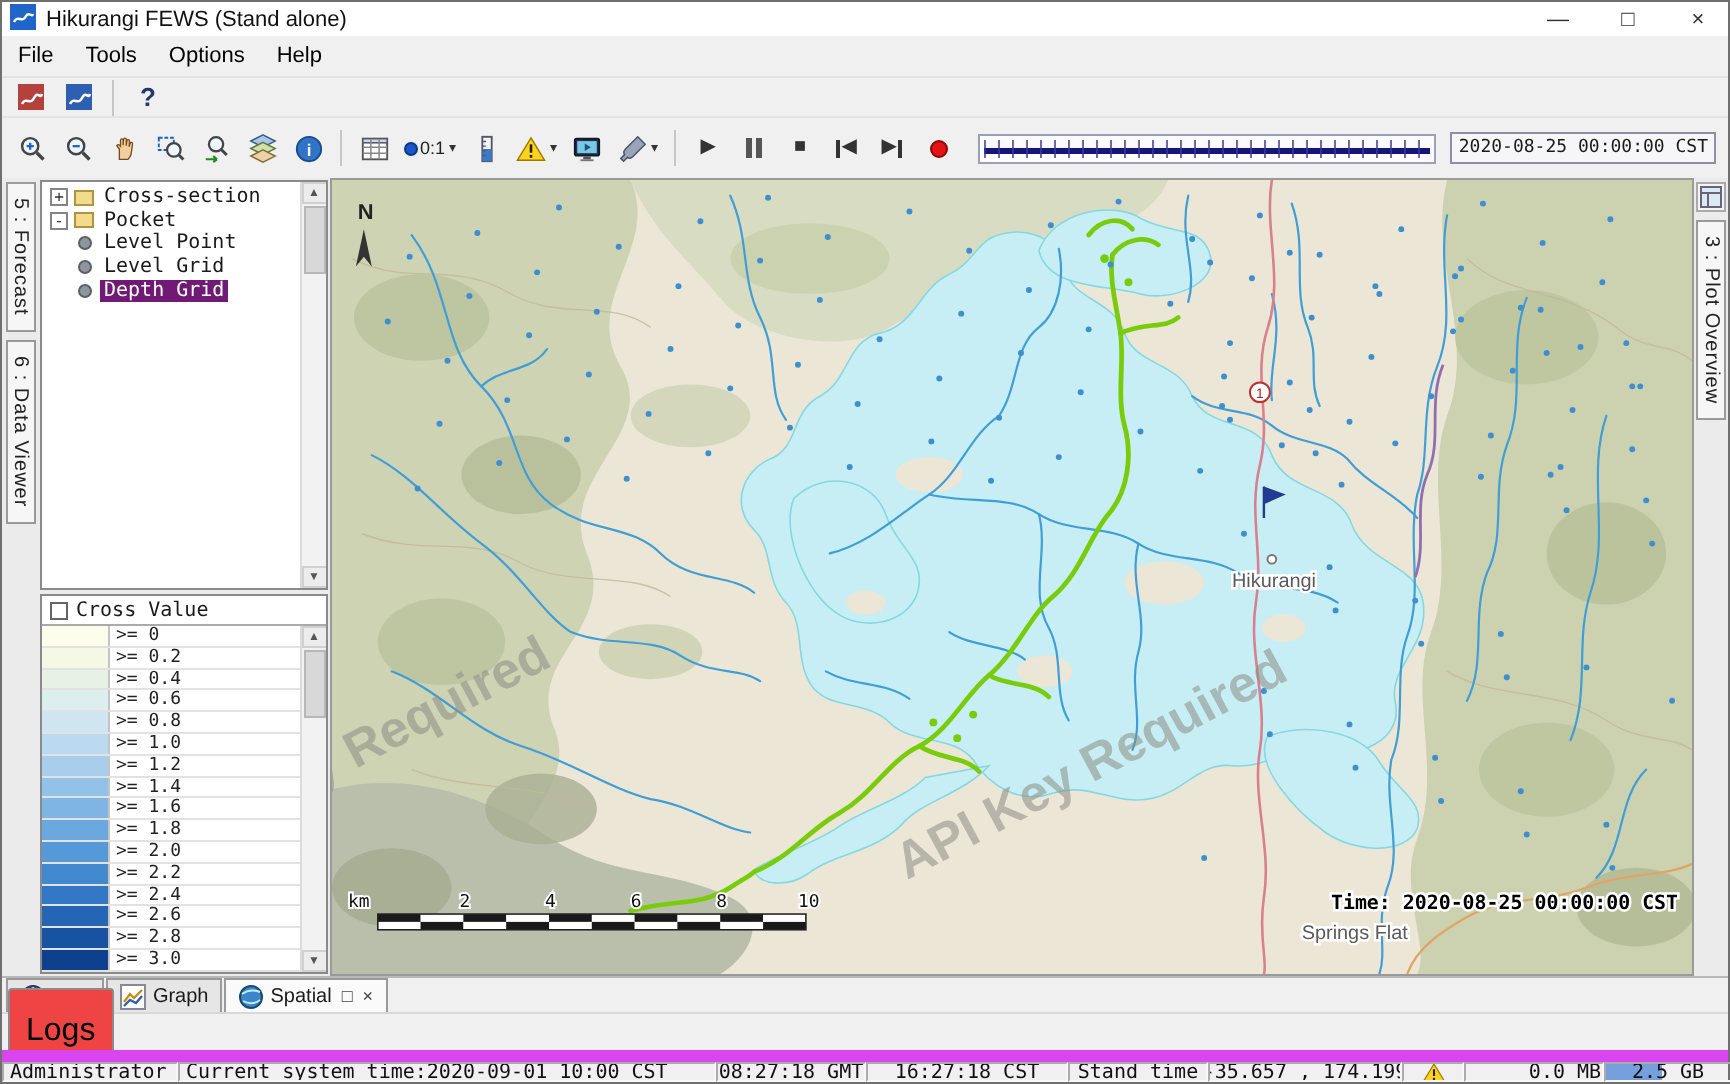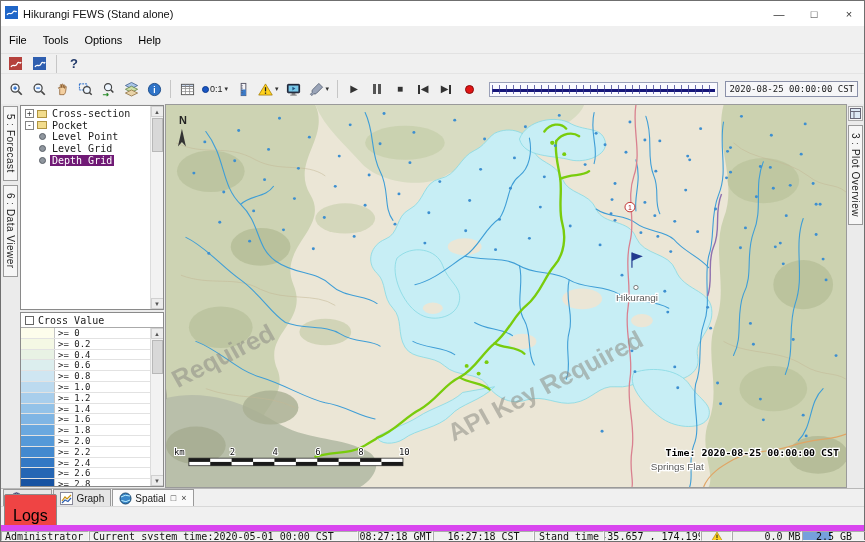--- a/index.html
+++ b/index.html
@@ -1,24 +1,24 @@
 <!DOCTYPE html>
 <html><head>
 <meta charset="utf-8">
 <style>
 *{margin:0;padding:0;box-sizing:border-box;}
 html,body{width:865px;height:542px;}
 body{font-family:"Liberation Sans",sans-serif;font-size:11px;color:#1a1a1a;background:#d4d0c8;}
 .window{width:865px;height:542px;display:flex;flex-direction:column;background:#f0f0f0;border:1px solid #6f6f6f;}
 
-.titlebar{height:25px;background:#ffffff;display:flex;align-items:center;padding-left:4px;gap:5px;flex:none;}
+.titlebar{height:17px;background:#ffffff;display:flex;align-items:center;padding-left:4px;gap:5px;flex:none;}
 .titlebar .title{font-size:11px;color:#111;flex:1;white-space:nowrap;}
 .win-btn{width:30px;height:19px;display:flex;align-items:center;justify-content:center;font-size:11px;color:#333;border:none;background:none;}
 
-.menubar{height:28px;background:#f0f0f0;display:flex;align-items:center;flex:none;border-bottom:1px solid #e2e2e2;}
+.menubar{height:21px;background:#f0f0f0;display:flex;align-items:center;flex:none;border-bottom:1px solid #e2e2e2;}
 .menu-item{padding:1px 8px;font-size:11px;background:none;border:none;font-family:inherit;}
 
 .toolbar{display:flex;align-items:center;background:#f0f0f0;flex:none;}
 .toolbar1{height:20px;padding-left:3px;gap:2px;border-bottom:1px solid #e4e4e4;}
 .toolbar2{height:30px;padding:0 4px;gap:1px;}
 .tbtn{height:22px;min-width:22px;border:1px solid transparent;background:none;display:flex;align-items:center;justify-content:center;gap:1px;font-family:inherit;padding:0 2px;}
 .sep{width:1px;height:18px;background:#c6c6c6;margin:0 4px;flex:none;}
 .caret{font-size:7px;color:#333;margin-left:1px;}
 .blue-dot{width:7px;height:7px;border-radius:50%;background:#1a56c4;border:1px solid #0a3a90;flex:none;}
 .dd-label{font-size:9px;color:#222;}
@@ -674,21 +674,21 @@
       <button class="tab-ctl">×</button>
     </div>
   </div>
 
   <div class="logs-row">
     <button class="logs-btn">Logs</button>
   </div>
 
   <div class="statusbar">
     <div class="sb-cell c-user">Administrator</div>
-    <div class="sb-cell c-systime">Current system time:2020-05-01 00:00 CST</div>
+    <div class="sb-cell c-systime">Current system time:2020-09-01 10:00 CST</div>
     <div class="sb-cell c-gmt">08:27:18 GMT</div>
     <div class="sb-cell c-cst">16:27:18 CST</div>
     <div class="sb-cell c-mode">Stand time</div>
     <div class="sb-cell c-coord">-35.657 , 174.199</div>
     <div class="sb-cell c-warn">
       <svg width="12" height="11" viewBox="0 0 16 14">
           <polygon points="8,1 15.3,13 0.7,13" fill="#ffd21e" stroke="#a07800" stroke-width=".8"></polygon>
           <rect x="7.3" y="4.5" width="1.4" height="4.5" fill="#222"></rect>
           <rect x="7.3" y="10.2" width="1.4" height="1.5" fill="#222"></rect>
         </svg>

